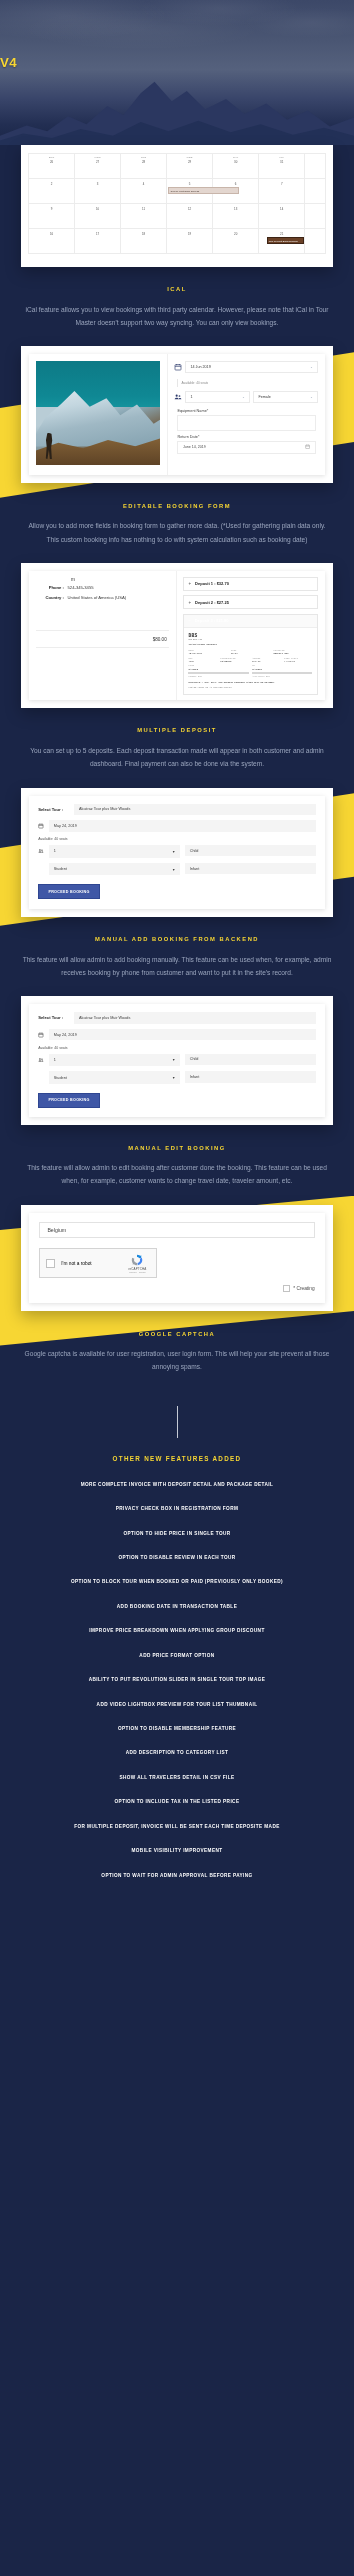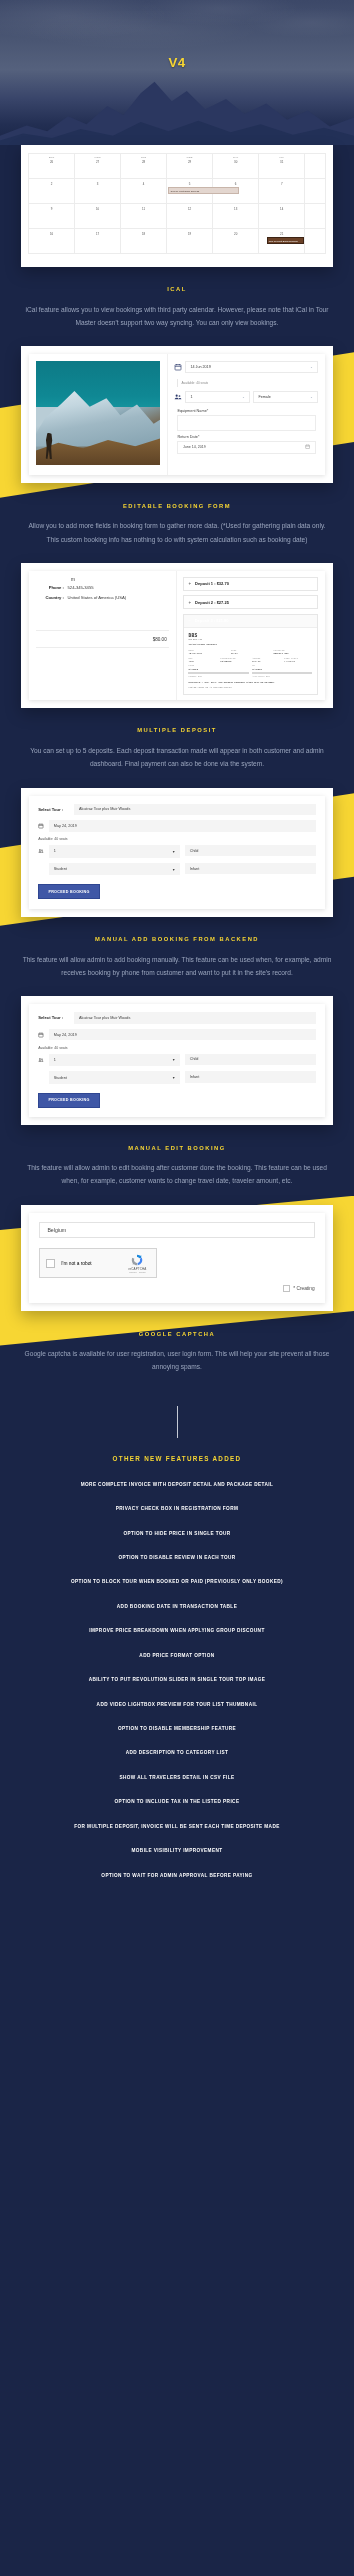--- a/index.html
+++ b/index.html
@@ -24,21 +24,20 @@
     position: absolute; left:0; top:0; width:100%; height:87px;
     background:
       radial-gradient(ellipse 150px 35px at 18% 18%, rgba(255,255,255,.07), transparent 70%),
       radial-gradient(ellipse 115px 25px at 62% 10%, rgba(255,255,255,.06), transparent 70%),
       radial-gradient(ellipse 98px 22px at 88% 26%, rgba(255,255,255,.05), transparent 70%),
       radial-gradient(ellipse 173px 29px at 40% 34%, rgba(255,255,255,.045), transparent 70%);
   }
   .hero-peaks { position:absolute; left:0; bottom:0; width:100%; height:69px; }
   .hero-title {
     position: absolute; left: 0; right: 0; top: 55px;
-    text-align: center;
     font-size: 13.3px; font-weight: bold; letter-spacing: 0.3px;
     color: #f7d633;
     text-shadow: 0 0.6px 1.7px rgba(0,0,0,.35);
   }
 
   
   .band { position: relative; background: #1a2547; }
   .shot-wrap { position: relative; padding: 0 21px; }
   .shot {
     position: relative;

